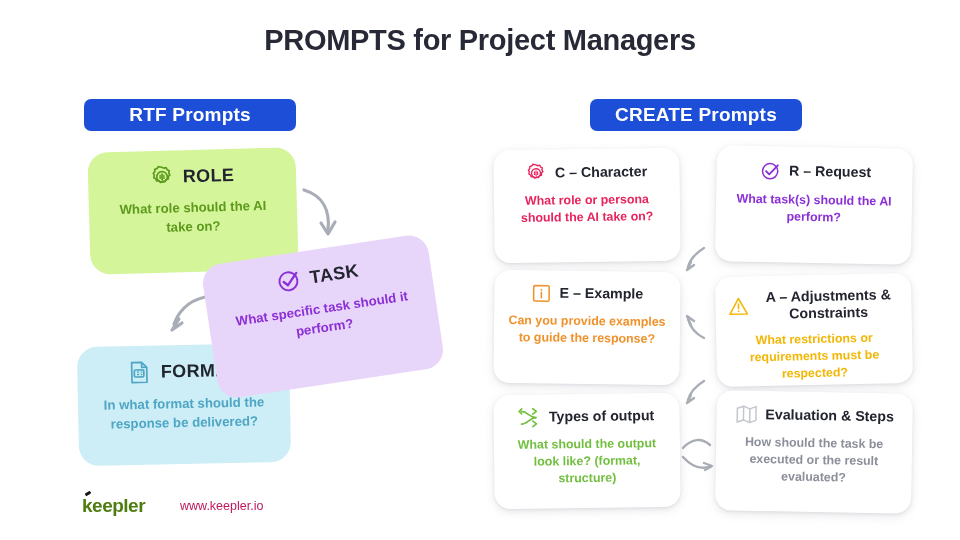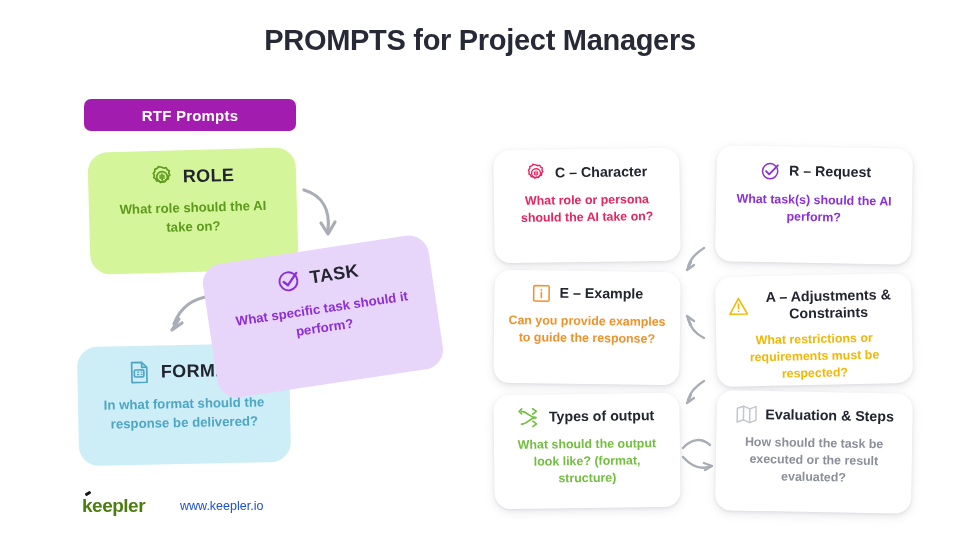--- a/index.html
+++ b/index.html
@@ -28,24 +28,24 @@
     text-align: center;
     font-size: 29px;
     font-weight: bold;
     color: #272a36;
     letter-spacing: -0.3px;
   }
 
   
   .pill {
     position: absolute;
-    background: #a21caf;
+    background: #1d4ed8;
     color: #ffffff;
     border-radius: 7px;
-    font-size: 15px;
+    font-size: 19px;
     font-weight: bold;
     display: flex;
     align-items: center;
     justify-content: center;
     letter-spacing: 0.2px;
   }
   .pill-rtf { left: 84px; top: 99px; width: 212px; height: 32px; }
   .pill-create { left: 590px; top: 99px; width: 212px; height: 32px; }
 
   
@@ -171,39 +171,42 @@
     height: 3px;
     background: #15161c;
     transform: rotate(-32deg);
     border-radius: 1px;
   }
   .footer-url {
     position: absolute;
     left: 180px;
     top: 499px;
     font-size: 12.5px;
-    color: #1d4ed8;
+    color: #be185d;
   }
 
   
   .arrow {
     position: absolute;
     pointer-events: none;
   }
   svg { display: block; overflow: visible; }
 </style>
 </head>
 <body>
 
 <div class="canvas">
 
   <div class="page-title">PROMPTS for Project Managers</div>
 
   <div class="pill pill-rtf">
     <span>RTF Prompts</span>
+  </div>
+  <div class="pill pill-create">
+    <span>CREATE Prompts</span>
   </div>
 
   <div class="arrow" style="left:298px; top:186px;">
     <svg width="48" height="58" viewBox="0 0 48 58">
       <path d="M6 4 C 26 10, 32 26, 30 44" stroke="#a9adb6" stroke-width="3.2" fill="none" stroke-linecap="round"></path>
       <path d="M23 37 L30 48 L37 36" stroke="#a9adb6" stroke-width="3.2" fill="none" stroke-linecap="round" stroke-linejoin="round"></path>
     </svg>
   </div>
   <div class="arrow" style="left:160px; top:292px;">
     <svg width="58" height="46" viewBox="0 0 58 46">

